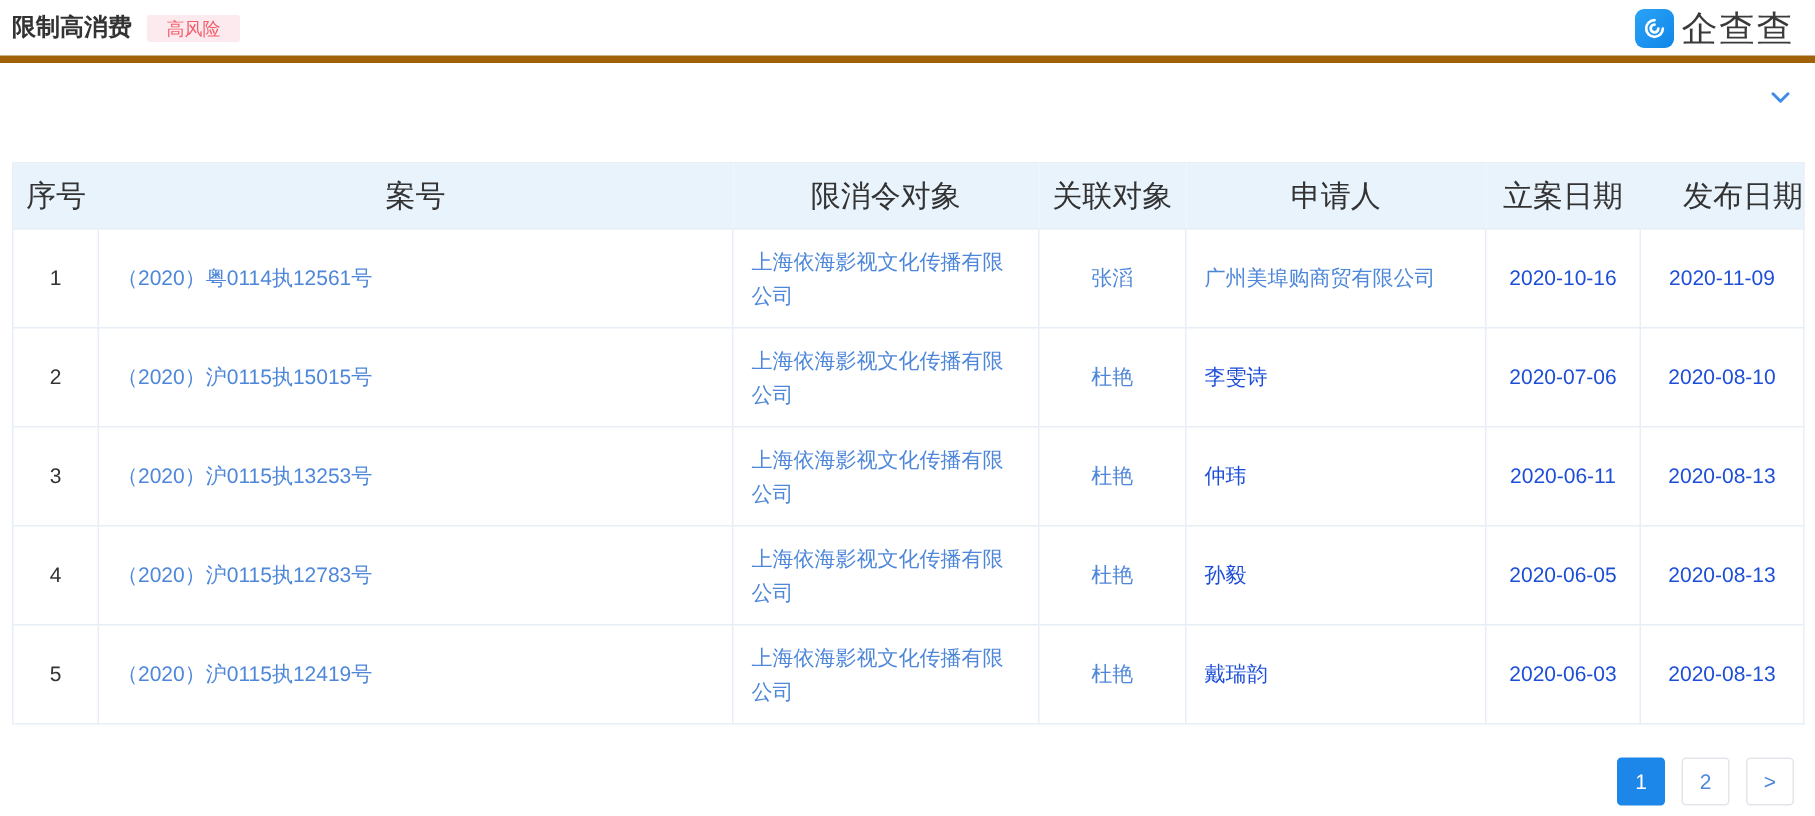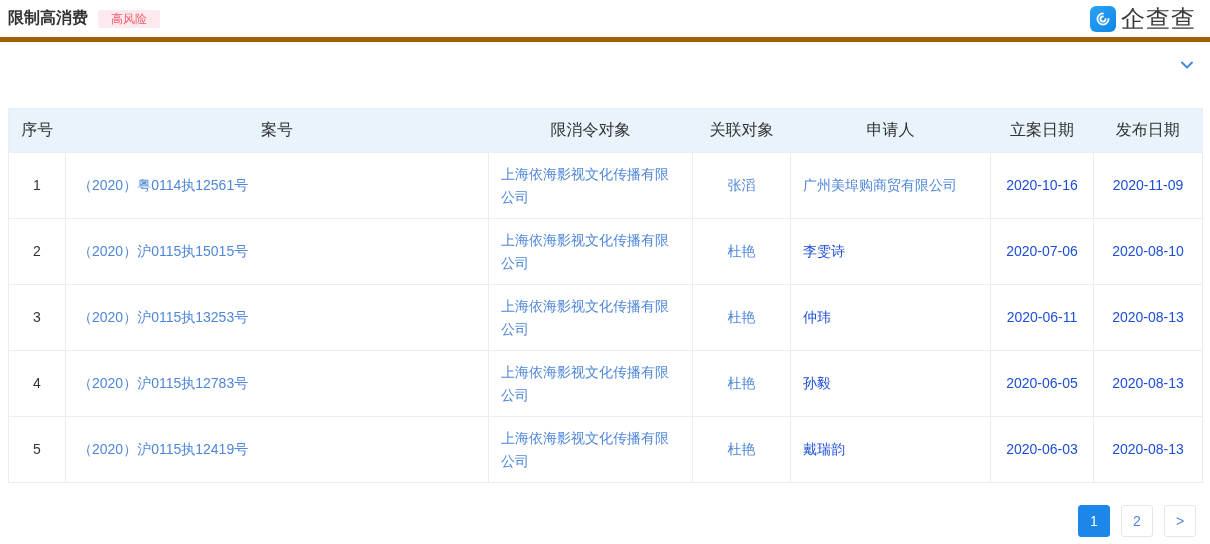--- a/index.html
+++ b/index.html
@@ -22,24 +22,24 @@
   
   .summary { position:relative; height:56px; display:flex; align-items:center;
              padding:0 8px; font-size:14px; }
   .summary .hl { color:#f25e6e; }
   .summary .cnt { color:#f23c3c; }
   .collapse-toggle { position:absolute; right:16px; top:18px; cursor:pointer; line-height:0; }
 
   
   .tbl-wrap { margin:10px 8px 0 8px; }
   table { width:1194px; border-collapse:collapse; table-layout:fixed; }
-  thead th { background:#e9f3fc; height:44px; font-size:16px; font-weight:normal;
+  thead th { background:#e9f3fc; height:44px; font-size:20px; font-weight:normal;
              color:#333; text-align:center; border:1px solid #e7eef5; border-left:none; border-right:none; }
   thead th:first-child { border-left:1px solid #e7eef5; }
-  thead th:last-child  { border-right:1px solid #e7eef5; }
+  thead th:last-child  { border-right:1px solid #e7eef5;text-align:right; }
   tbody td { height:66px; border:1px solid #e7eef5; font-size:14px; vertical-align:middle;
              padding:8px 12px; line-height:1.6; background:#fff; }
   td.c { text-align:center; }
   .lnk { color:#4e87d9; cursor:pointer; text-decoration:none; }
   .plain { color:#1d4ed8; }
 
   
   .pager { display:flex; justify-content:flex-end; align-items:center;
            margin:22px 14px 0 0; gap:11px; }
   .pg { min-width:32px; height:32px; display:flex; align-items:center; justify-content:center;

